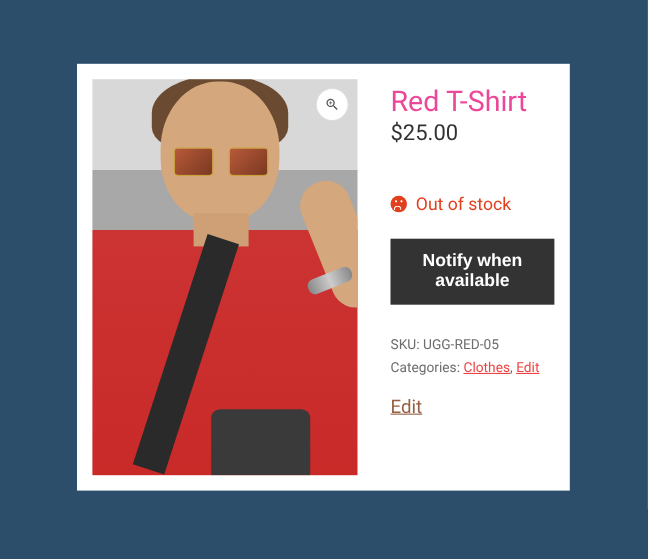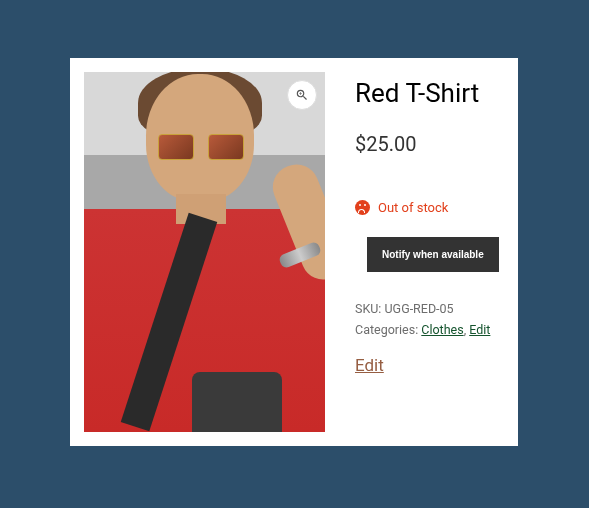--- a/index.html
+++ b/index.html
@@ -128,34 +128,33 @@
     }
     .zoom-btn svg { width: 14px; height: 14px; fill: #555; }
     .details {
       padding-top: 6px;
       flex: 1;
       color: #333;
     }
     .title {
       font-size: 26px;
       font-weight: 400;
-      color: #000000;
-      margin-bottom: 24px;
+      color: #ec4899;
     }
     .price {
       font-size: 20px;
       color: #333;
       margin-bottom: 44px;
     }
     .stock {
       display: flex;
       align-items: center;
       gap: 8px;
       color: #e2401c;
-      font-size: 13px;
+      font-size: 16px;
       margin-bottom: 22px;
     }
     .stock-icon {
       width: 15px;
       height: 15px;
       background: #e2401c;
       border-radius: 50%;
       position: relative;
       flex-shrink: 0;
     }
@@ -178,33 +177,32 @@
       border-bottom: none;
       border-radius: 5px 5px 0 0;
       bottom: 2px;
       left: 3px;
     }
     .notify-btn {
       background: #333;
       color: #fff;
       border: none;
       padding: 12px 15px;
-      font-size: 10px;
+      font-size: 16px;
       font-weight: 600;
       cursor: pointer;
       margin-bottom: 26px;
-      margin-left: 12px;
     }
     .meta {
       font-size: 12.5px;
       color: #6d6d6d;
       line-height: 1.7;
     }
     .meta a {
-      color: #14532d;
+      color: #ef4444;
       text-decoration: underline;
     }
     .edit-link {
       font-size: 17px;
       color: #965e42;
       text-decoration: underline;
       display: inline-block;
       margin-top: 14px;
       cursor: pointer;
     }

